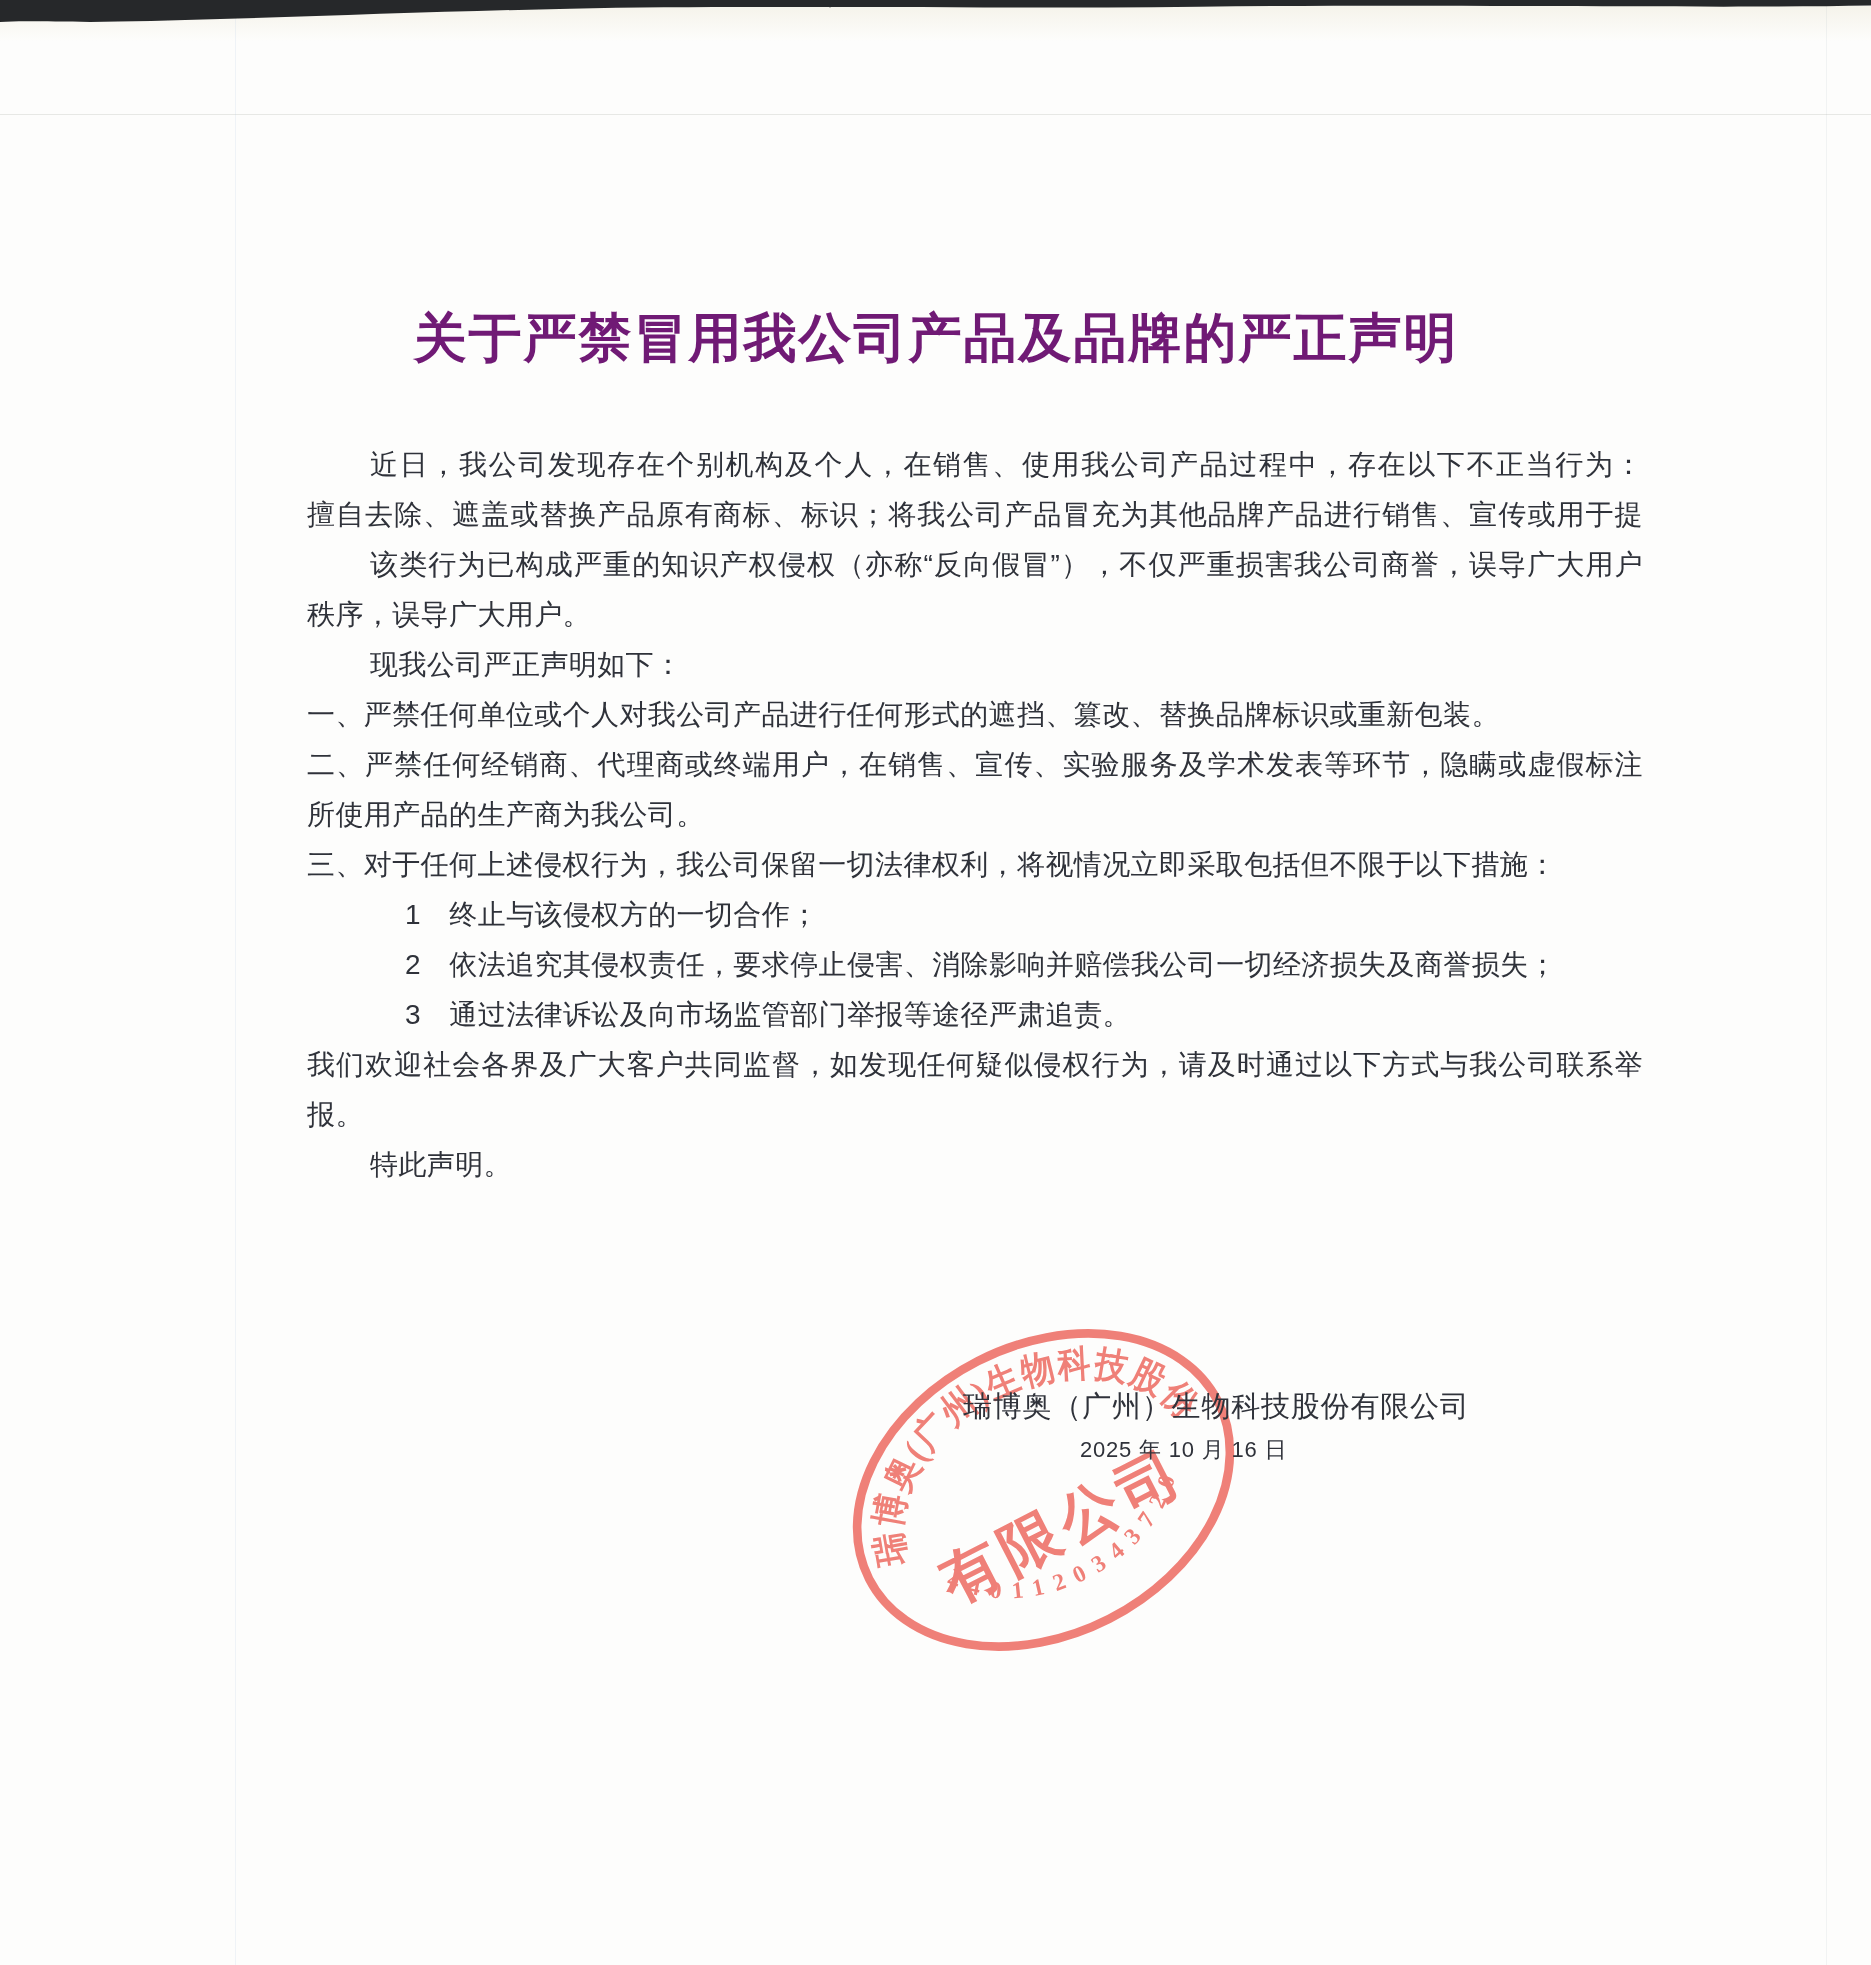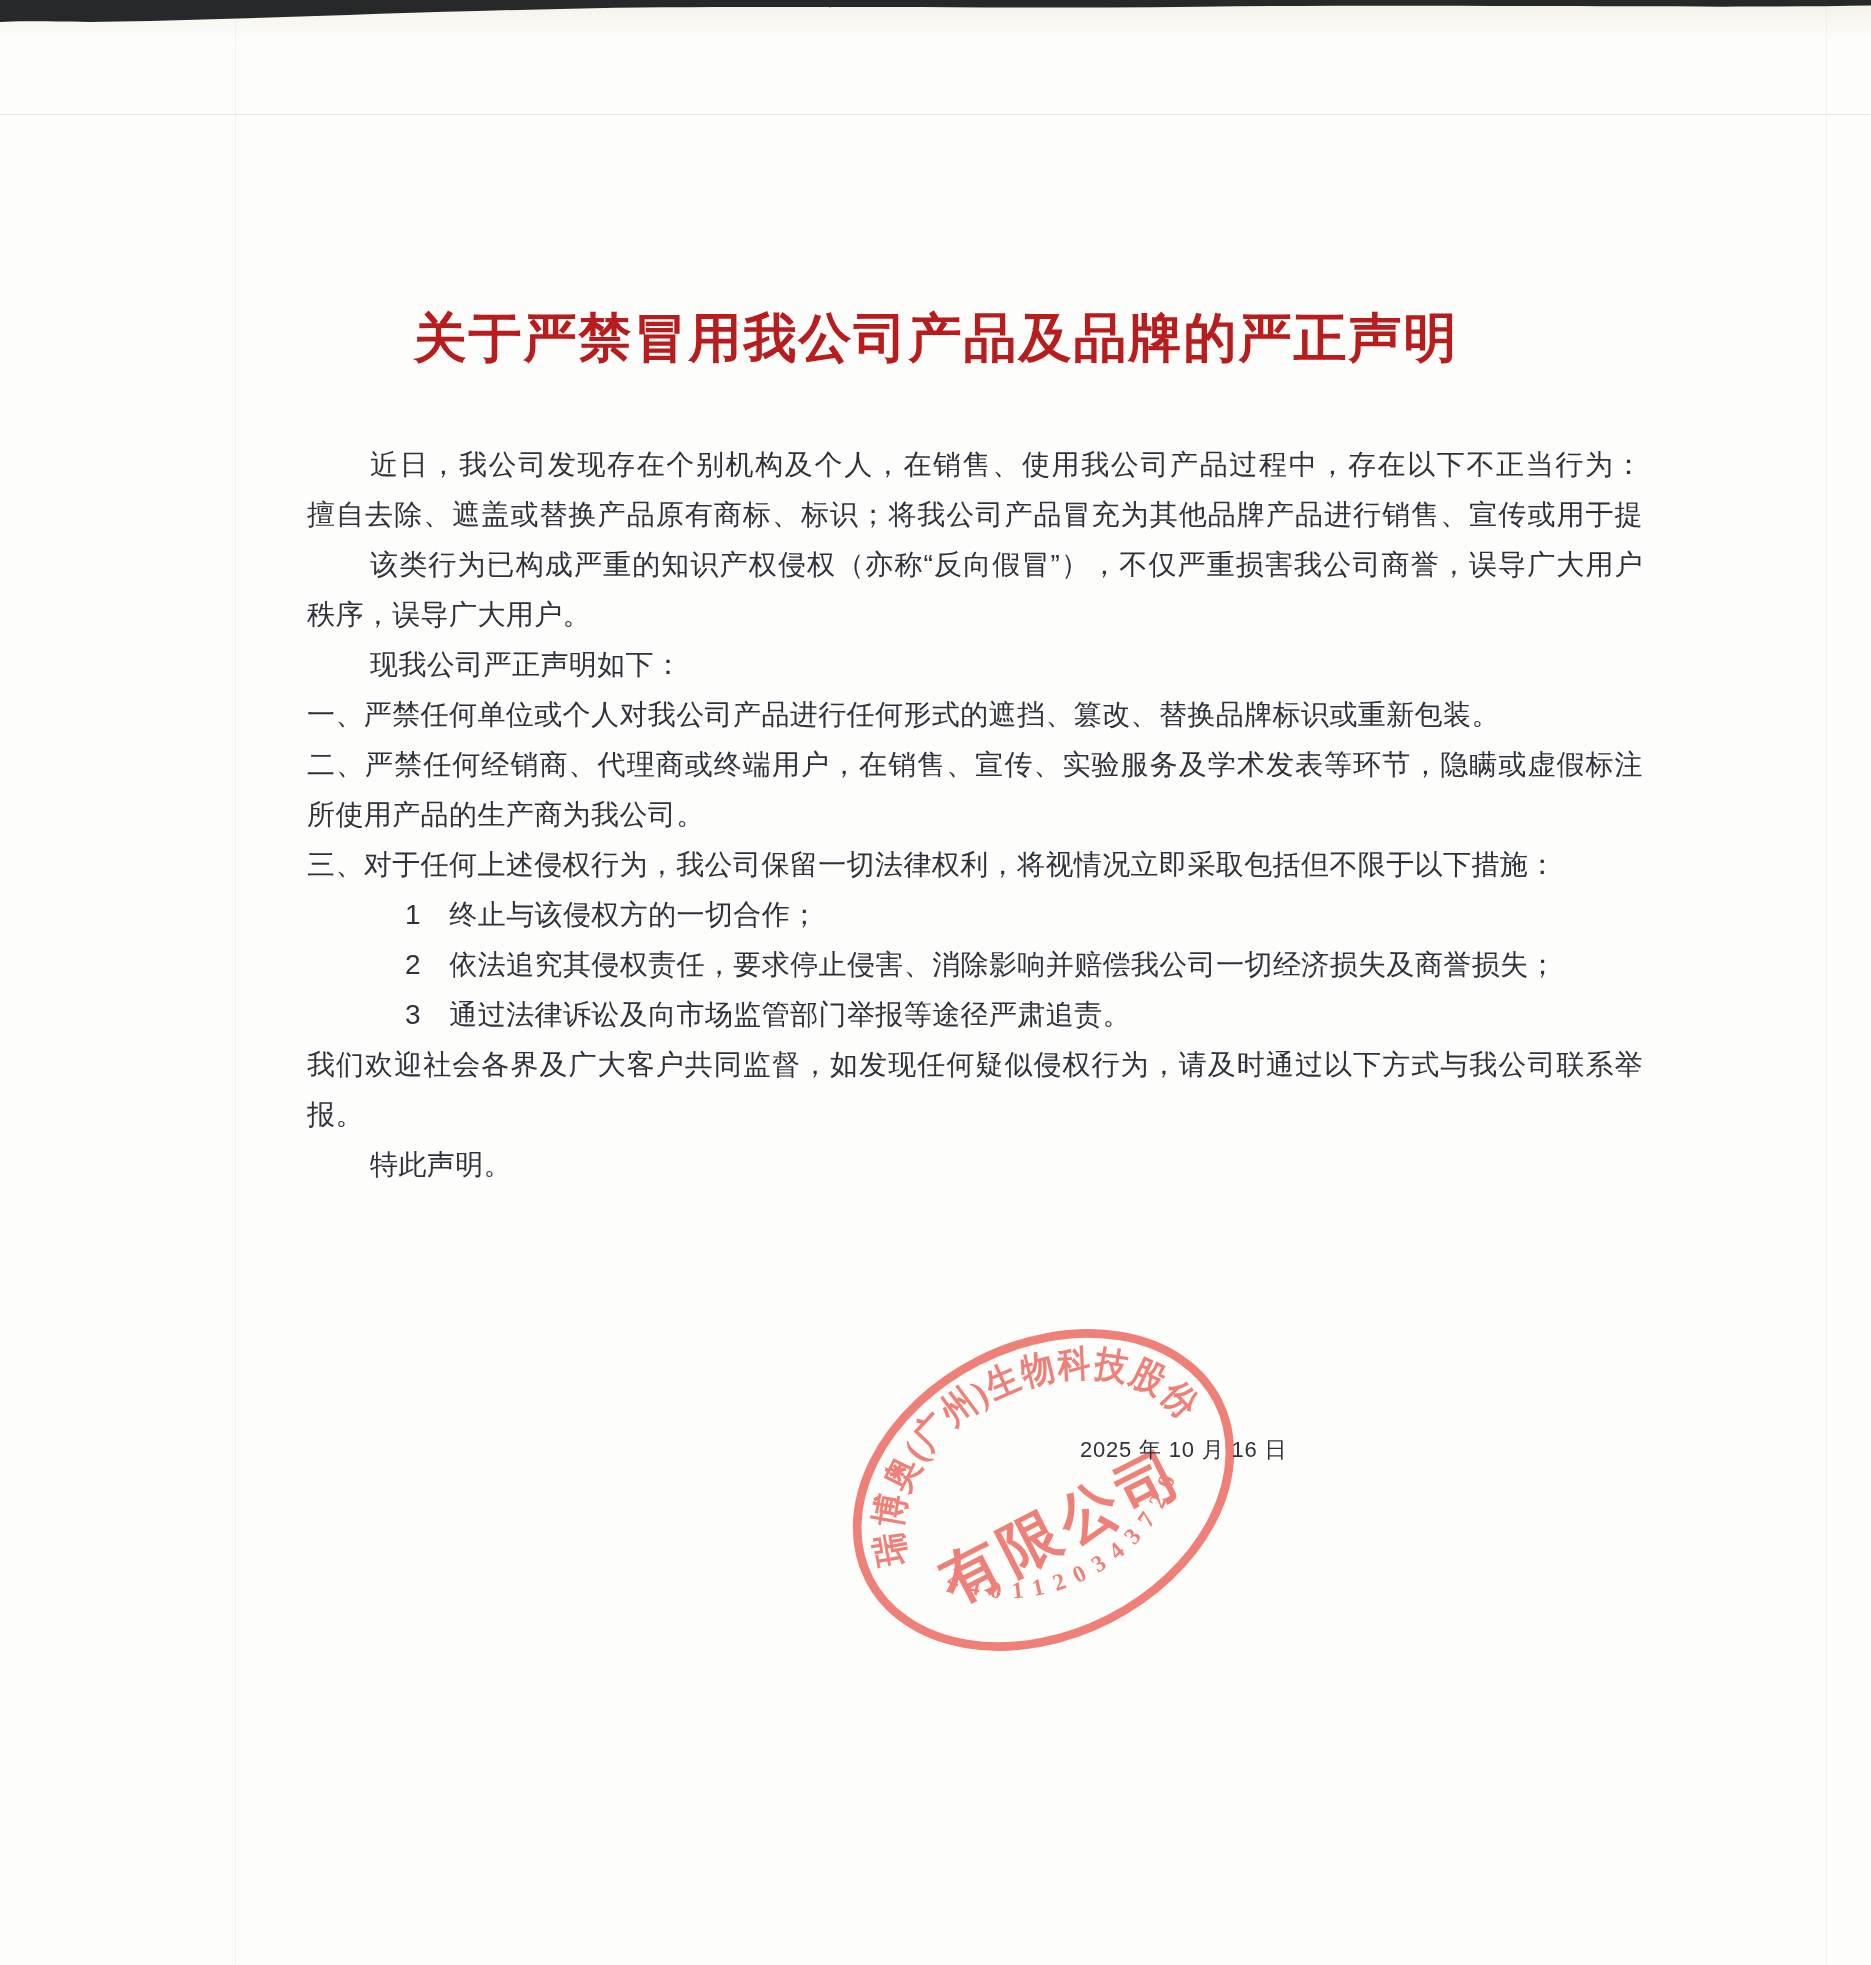--- a/index.html
+++ b/index.html
@@ -28,21 +28,21 @@
   }
   .crease-right {
     position: absolute; top: 0; left: 1826px; width: 0.8px; height: 100%;
     background: rgba(160,170,180,0.12); z-index: 1;
   }
   
   .title {
     position: absolute; top: 303px; left: 0; width: 100%;
     text-align: center;
     font-size: 53px; font-weight: 600; letter-spacing: 2px;
-    color: #b91c1c; z-index: 2;
+    color: #701a75; z-index: 2;
   }
   .body-block {
     position: absolute; top: 440px; left: 275px; width: 1336px; z-index: 2; margin-left: 32px;
   }
   .line {
     font-size: 28px; line-height: 50px; white-space: pre-wrap;
     letter-spacing: 0.4px;
   }
   .j { text-align: justify; text-align-last: justify; }
   .ind { text-indent: 63px; }
@@ -106,16 +106,17 @@
       <text font-size="94" letter-spacing="6" fill="#ee6f66">
         <textPath href="#seal-top-arc" startOffset="50%" text-anchor="middle" textLength="1040" lengthAdjust="spacingAndGlyphs">瑞博奥(广州)生物科技股份</textPath>
       </text>
       <text x="505" y="605" text-anchor="middle" font-size="152" letter-spacing="16" fill="#ee6f66">有限公司</text>
       <text font-size="60" letter-spacing="28" fill="#ee6f66">
         <textPath href="#seal-bottom-arc" startOffset="50%" text-anchor="middle">4401120343720</textPath>
       </text>
     </g>
   </svg>
 
+  <div class="sig-company">瑞博奥（广州）生物科技股份有限公司</div>
   <div class="sig-date">2025 年 10 月 16 日</div>
 
 </div>
 
 
 </body></html>

